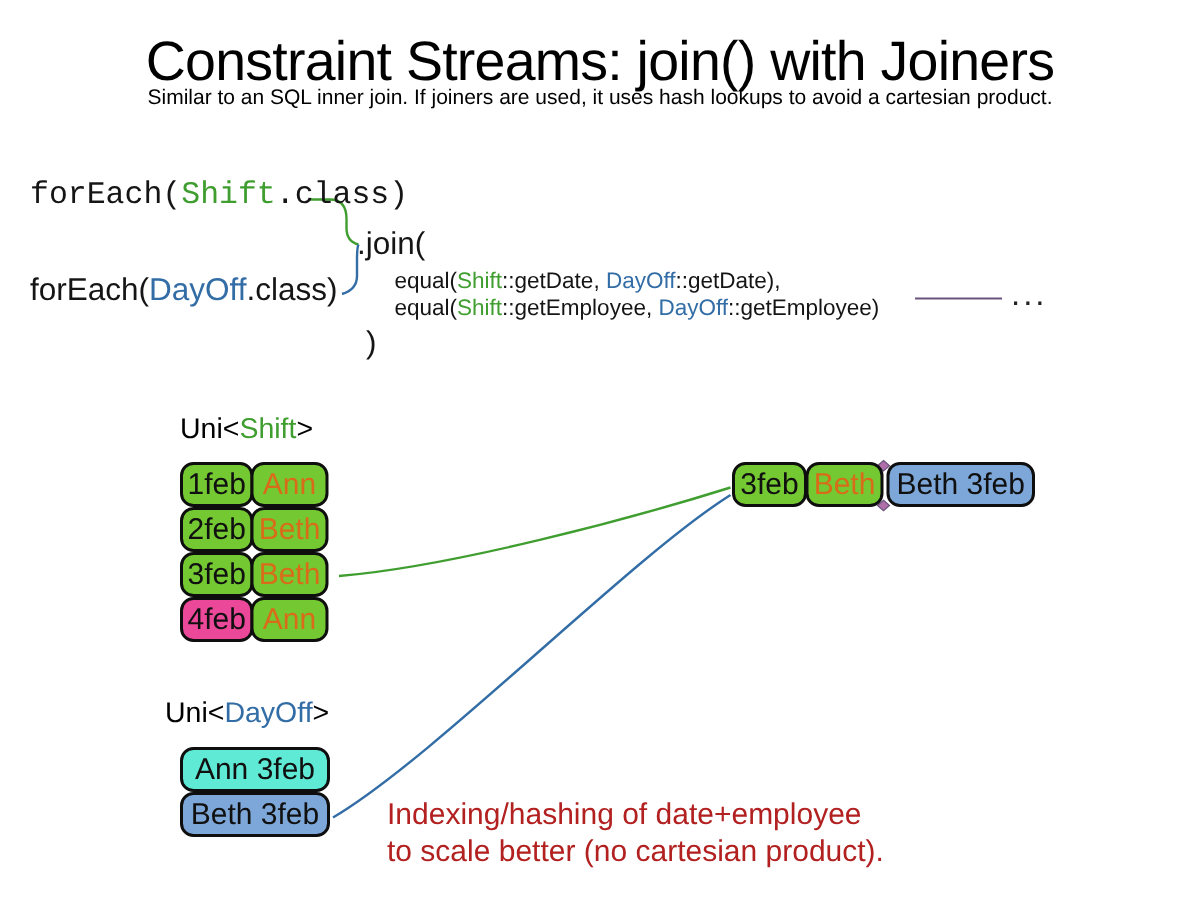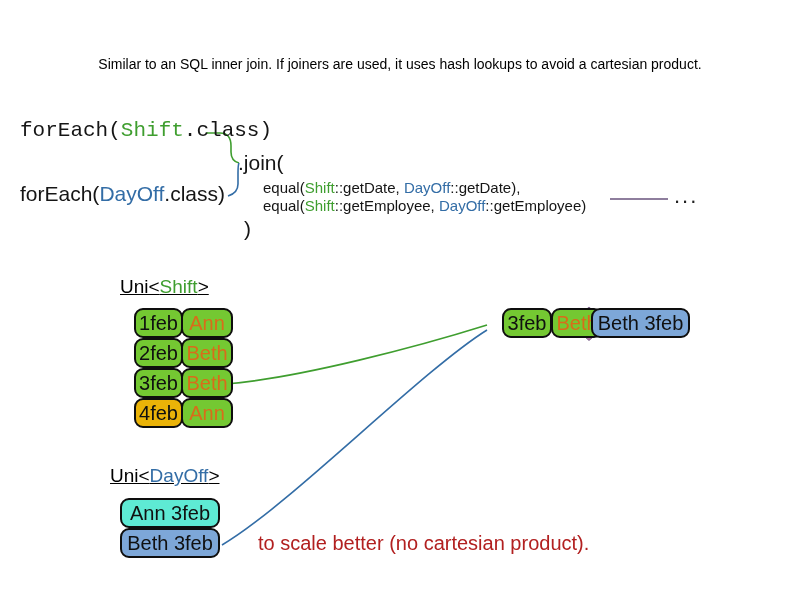--- a/index.html
+++ b/index.html
@@ -18,30 +18,30 @@
   #fe-dayoff{left:20px;top:182px;}
   #join-open{left:238px;top:151px;}
   #eq1{left:263px;top:179px;}
   #eq2{left:263px;top:197px;}
   #join-close{left:244px;top:217px;}
   #ellipsis{left:674px;top:183px;font-size:22px;letter-spacing:2px;color:#222;}
 
   .c-green{color:#3f9e2f;}
   .c-blue{color:#336da6;}
 
-  .tbl-label{position:absolute;font-size:19px;white-space:pre;color:#000;text-decoration:underline;}
+  .tbl-label{position:absolute;font-size:19px;white-space:pre;color:#000;}
   #lbl-uni-shift{left:120px;top:276px;}
   #lbl-bi{left:511px;top:276px;}
   #lbl-uni-dayoff{left:110px;top:465px;}
 
   .cell{position:absolute;box-sizing:border-box;height:30px;
         border:2.5px solid #0e0e0e;border-radius:9px;
         display:flex;align-items:center;justify-content:center;
         font-size:20px;white-space:pre;color:#101010;}
-  .bg-green{background:#74c832;margin-left:14px;}
+  .bg-green{background:#74c832;}
   .bg-blue{background:#7da7d8;}
   .c-orange{color:#d96c1a;}
 
   .us-date{left:120px;width:49px;}
   .us-name{left:167px;width:52px;}
   .r308{top:308px}.r338{top:338px}.r368{top:368px}.r398{top:398px}
   .bi-date{left:488px;width:50px;top:308px;}
   .bi-name{left:537px;width:52px;top:308px;}
   .bi-pair{left:591px;width:99px;top:308px;}
   .ud-cell{left:120px;width:100px;}
@@ -54,20 +54,21 @@
   .ln-green{stroke:#3f9e2f;stroke-width:1.6;fill:none;}
   .ln-blue{stroke:#336da6;stroke-width:1.6;fill:none;}
   .ln-purple{stroke:#69537d;stroke-width:1.4;fill:none;}
   .diamond{fill:#b06fa8;stroke:#69537d;stroke-width:0.8;}
 </style>
 </head>
 <body>
 
 <div class="page">
 
+  <div class="title">Constraint Streams: join() with Joiners</div>
   <div class="subtitle">Similar to an SQL inner join. If joiners are used, it uses hash lookups to avoid a cartesian product.</div>
 
   <svg class="overlay" width="800" height="600" viewBox="0 0 800 600" aria-hidden="true">
     <path class="ln-green" d="M206,133 H220 Q231,133 231,146 V152 Q231,161 239,163" style="stroke: rgb(63, 158, 47);"></path>
     <path class="ln-blue" d="M228,196 Q238,193 238,184 V173 Q238,165 239,163" style="stroke: rgb(51, 109, 166);"></path>
     <path class="ln-green" d="M226,384 C300,378 420,346 487,325" style="stroke: rgb(63, 158, 47);"></path>
     <path class="ln-blue" d="M222,545 C290,505 420,372 487,330" style="stroke: rgb(51, 109, 166);"></path>
     <path class="ln-purple" d="M610,199 H668" style="stroke: rgb(105, 83, 125);"></path>
     <path class="diamond" d="M589,307 l4,3.5 l-4,3.5 l-4,-3.5 Z"></path>
     <path class="diamond" d="M589,333.5 l4,3.5 l-4,3.5 l-4,-3.5 Z"></path>
@@ -91,30 +92,31 @@
 
   <div class="cell bg-green us-date r308" style="background-color: rgb(116, 200, 50);"><span>1feb</span></div>
   <div class="cell bg-green us-name r308" style="background-color: rgb(116, 200, 50);"><span class="c-orange" style="color: rgb(217, 108, 26);">Ann</span></div>
 
   <div class="cell bg-green us-date r338" style="background-color: rgb(116, 200, 50);"><span>2feb</span></div>
   <div class="cell bg-green us-name r338" style="background-color: rgb(116, 200, 50);"><span class="c-orange" style="color: rgb(217, 108, 26);">Beth</span></div>
 
   <div class="cell bg-green us-date r368" style="background-color: rgb(116, 200, 50);"><span>3feb</span></div>
   <div class="cell bg-green us-name r368" style="background-color: rgb(116, 200, 50);"><span class="c-orange" style="color: rgb(217, 108, 26);">Beth</span></div>
 
-  <div class="cell bg-green us-date r398" style="background-color: #eab308;"><span>4feb</span></div>
+  <div class="cell bg-green us-date r398" style="background-color: #ec4899;"><span>4feb</span></div>
   <div class="cell bg-green us-name r398" style="background-color: rgb(116, 200, 50);"><span class="c-orange" style="color: rgb(217, 108, 26);">Ann</span></div>
 
 
   <div class="cell bg-green bi-date" style="background-color: rgb(116, 200, 50);"><span>3feb</span></div>
   <div class="cell bg-green bi-name" style="background-color: rgb(116, 200, 50);"><span class="c-orange" style="color: rgb(217, 108, 26);">Beth</span></div>
   <div class="cell bg-blue bi-pair" style="background-color: rgb(125, 167, 216);"><span>Beth 3feb</span></div>
 
   <div class="tbl-label" id="lbl-uni-dayoff"><span>Uni&lt;</span><span class="c-blue" style="color: rgb(51, 109, 166);">DayOff</span><span>&gt;</span></div>
 
   <div class="cell bg-blue ud-cell r498" style="background-color: #5eead4;"><span>Ann 3feb</span></div>
   <div class="cell bg-blue ud-cell r528" style="background-color: rgb(125, 167, 216);"><span>Beth 3feb</span></div>
 
   <div class="note" style="color: rgb(178, 32, 32);">
+    <div>Indexing/hashing of date+employee</div>
     <div>to scale better (no cartesian product).</div>
   </div>
 
 </div>
 
 </body></html>

